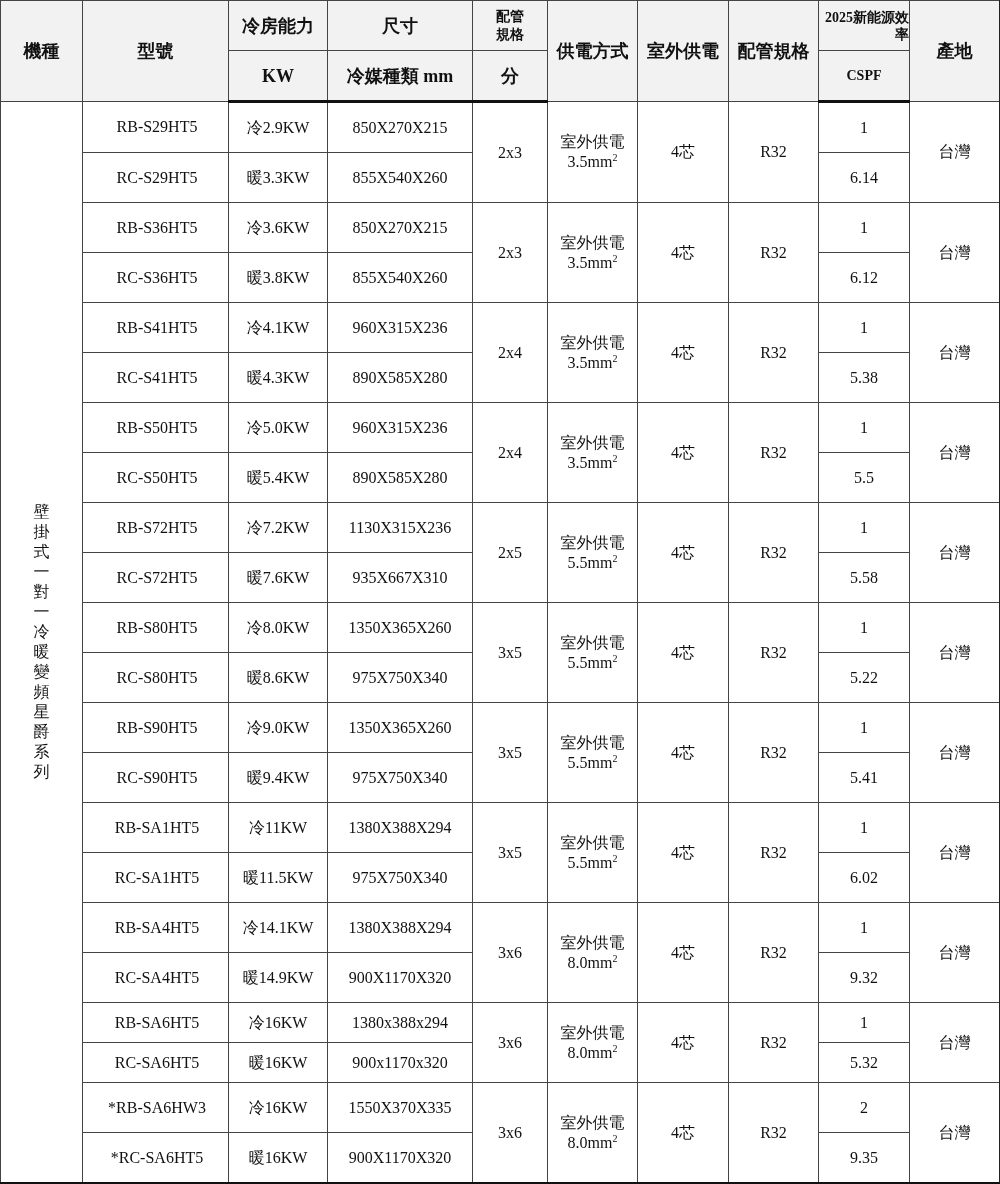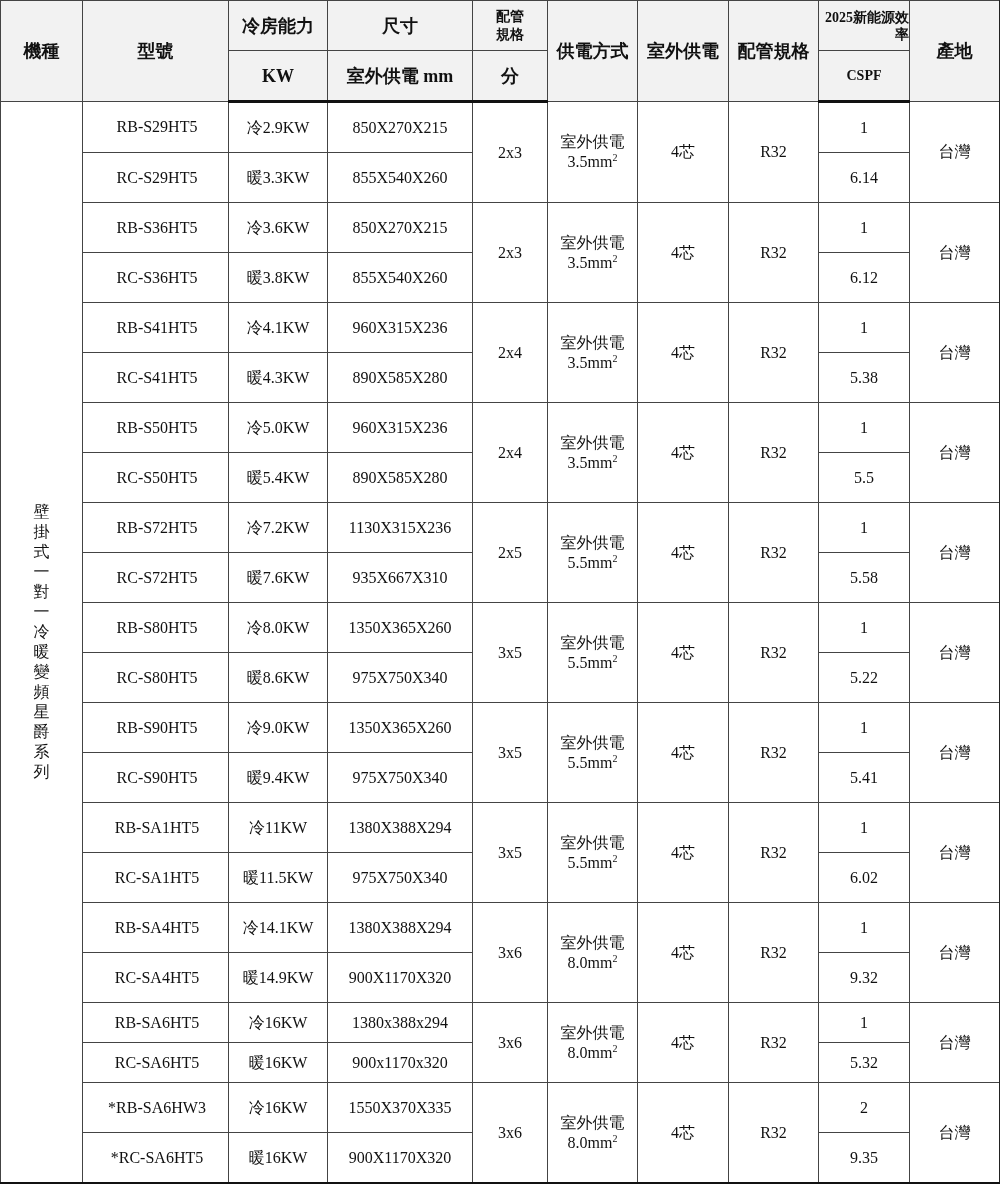--- a/index.html
+++ b/index.html
@@ -46,21 +46,21 @@
       <th>尺寸</th>
       <th class="small"><span style="display:inline-block;width:34px;">配管規格</span></th>
       <th rowspan="2">供電方式</th>
       <th rowspan="2">室外供電</th>
       <th rowspan="2">配管規格</th>
       <th class="left-small">2025新能源效率</th>
       <th rowspan="2">產地</th>
     </tr>
     <tr class="h2">
       <th>KW</th>
-      <th>室外供電 mm</th>
+      <th>冷媒種類 mm</th>
       <th>分</th>
       <th class="small">CSPF</th>
     </tr>
   </thead>
   <tbody id="tbody">
 
   <tr class="r50">
         <td rowspan="22" class="cat"><span class="vtext">壁掛式一對一冷暖變頻星爵系列</span></td>
     <td class="model">RB-S29HT5</td>
     <td>冷2.9KW</td>

